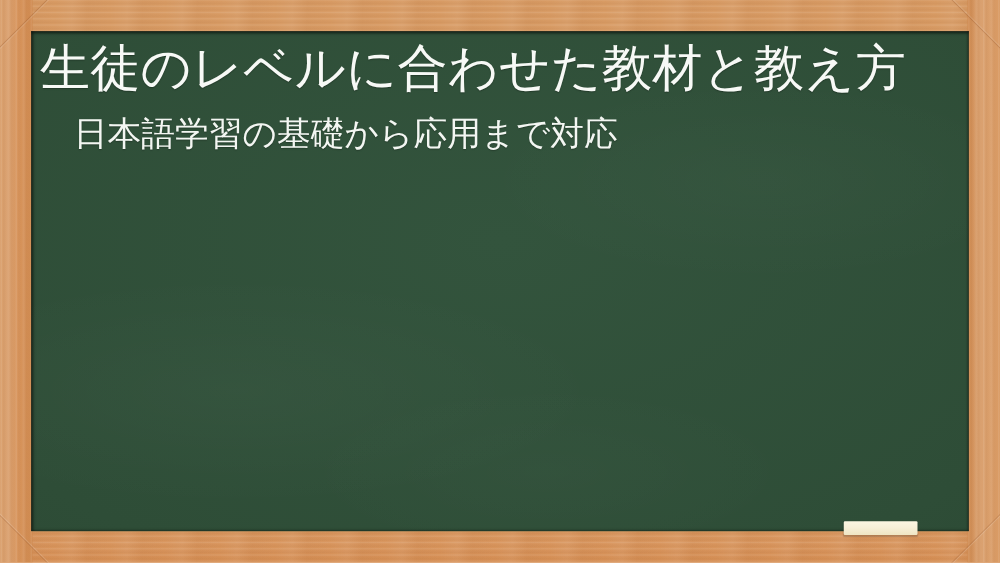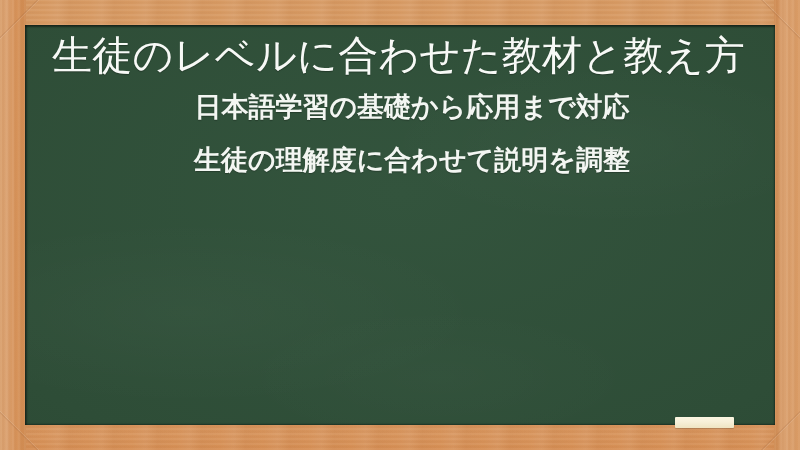--- a/index.html
+++ b/index.html
@@ -153,21 +153,20 @@
       radial-gradient(40% 26% at 55% 88%, rgba(255,255,255,0.015), rgba(255,255,255,0) 70%);
     pointer-events: none;
   }
 
   
   .board-content {
     position: absolute;
     inset: 0;
     padding: 6px 10px 0 7px;
     box-sizing: border-box;
-    text-align: center;
   }
 
   .title {
     margin: 0;
     padding: 0 0 0 0;
     font-size: 40px;
     line-height: 1.22;
     font-weight: 400;
     color: #f7f9f6;
     letter-spacing: 0.2px;
@@ -176,21 +175,21 @@
   }
 
   .bullets {
     list-style: none;
     margin: 14px 0 0 0;
     padding: 0 0 0 27px;
   }
   .bullets li {
     font-size: 27px;
     line-height: 1.0;
-    font-weight: 700;
+    font-weight: 400;
     color: #f3f6f2;
     margin: 0 0 26px 0;
     white-space: nowrap;
     text-shadow: 0 1px 1px rgba(0,0,0,0.25);
   }
   .bullets li:last-child { margin-bottom: 0; }
 
   
   .chalk {
     position: absolute;
@@ -229,20 +228,19 @@
   <div class="miter br"></div>
 
   <div class="board">
     <div class="board-dust"></div>
 
     <div class="board-content">
       <h1 class="title">生徒のレベルに合わせた教材と教え方</h1>
 
       <ul class="bullets">
         <li>日本語学習の基礎から応用まで対応</li>
-        <li>生徒の理解度に合わせて説明を調整</li>
       </ul>
     </div>
   </div>
 
   <div class="chalk"></div>
 
 </div>
 
 </body></html>

